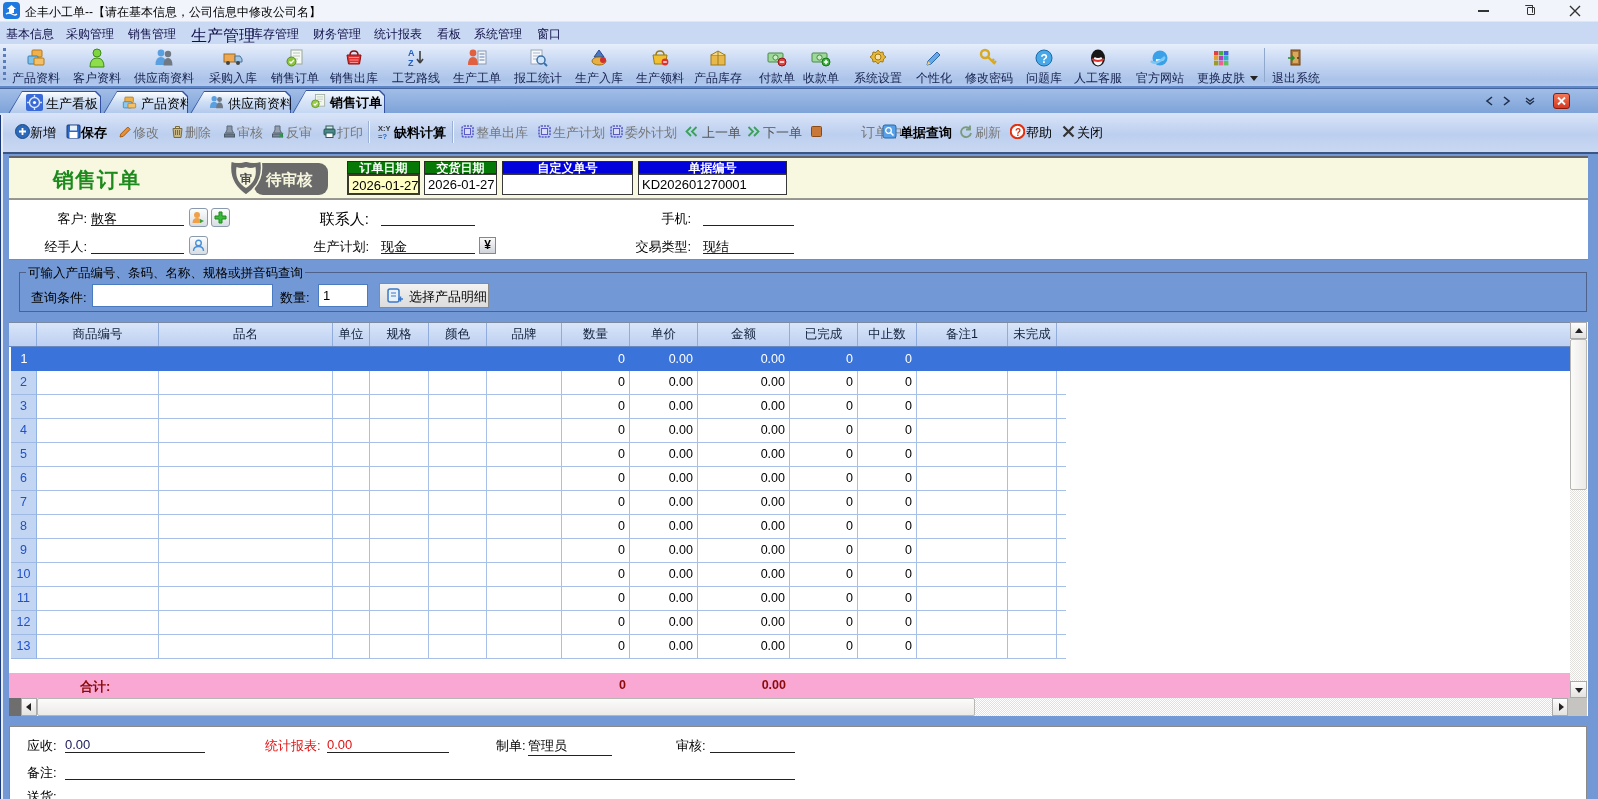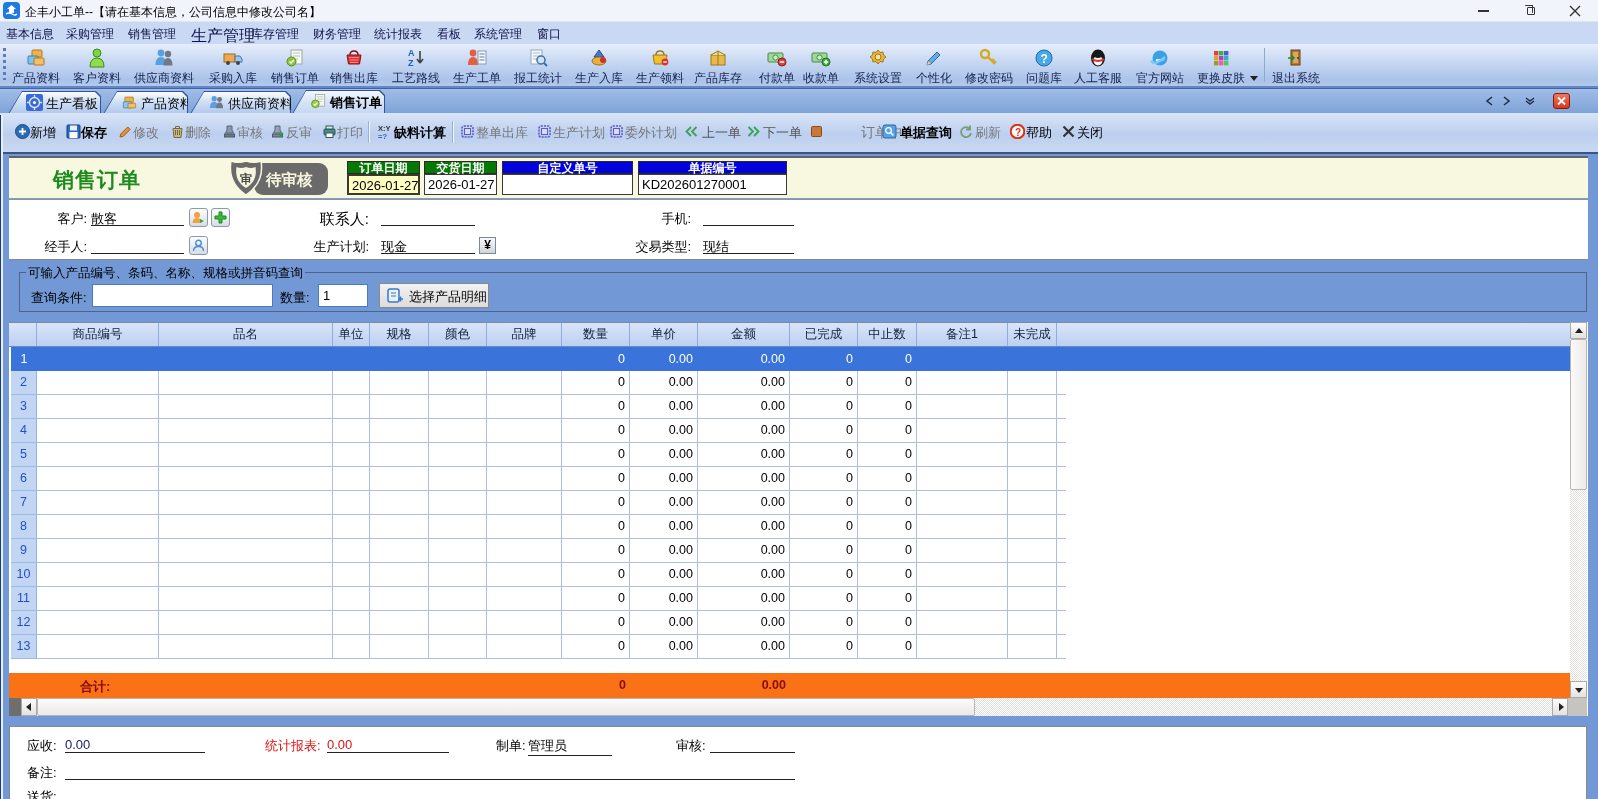--- a/index.html
+++ b/index.html
@@ -585,21 +585,21 @@
 <div class="ab" style="left:361px;top:313px;width:54px;height:23px;border-right:1px solid #a8c0e8;margin-right:-5px;box-sizing:content-box;padding-right:4px;color:#000;font-size:12.5px;text-align:right;line-height:23px;"></div>
 <div class="ab" style="left:420px;top:313px;width:53px;height:23px;border-right:1px solid #a8c0e8;margin-right:-5px;box-sizing:content-box;padding-right:4px;color:#000;font-size:12.5px;text-align:right;line-height:23px;"></div>
 <div class="ab" style="left:478px;top:313px;width:70px;height:23px;border-right:1px solid #a8c0e8;margin-right:-5px;box-sizing:content-box;padding-right:4px;color:#000;font-size:12.5px;text-align:right;line-height:23px;"></div>
 <div class="ab" style="left:553px;top:313px;width:63px;height:23px;border-right:1px solid #a8c0e8;margin-right:-5px;box-sizing:content-box;padding-right:4px;color:#000;font-size:12.5px;text-align:right;line-height:23px;">0</div>
 <div class="ab" style="left:621px;top:313px;width:63px;height:23px;border-right:1px solid #a8c0e8;margin-right:-5px;box-sizing:content-box;padding-right:4px;color:#000;font-size:12.5px;text-align:right;line-height:23px;">0.00</div>
 <div class="ab" style="left:689px;top:313px;width:87px;height:23px;border-right:1px solid #a8c0e8;margin-right:-5px;box-sizing:content-box;padding-right:4px;color:#000;font-size:12.5px;text-align:right;line-height:23px;">0.00</div>
 <div class="ab" style="left:781px;top:313px;width:63px;height:23px;border-right:1px solid #a8c0e8;margin-right:-5px;box-sizing:content-box;padding-right:4px;color:#000;font-size:12.5px;text-align:right;line-height:23px;">0</div>
 <div class="ab" style="left:849px;top:313px;width:54px;height:23px;border-right:1px solid #a8c0e8;margin-right:-5px;box-sizing:content-box;padding-right:4px;color:#000;font-size:12.5px;text-align:right;line-height:23px;">0</div>
 <div class="ab" style="left:908px;top:313px;width:86px;height:23px;border-right:1px solid #a8c0e8;margin-right:-5px;box-sizing:content-box;padding-right:4px;color:#000;font-size:12.5px;text-align:right;line-height:23px;"></div>
 <div class="ab" style="left:999px;top:313px;width:44px;height:23px;border-right:1px solid #a8c0e8;margin-right:-5px;box-sizing:content-box;padding-right:4px;color:#000;font-size:12.5px;text-align:right;line-height:23px;"></div>
-<div class="ab" style="left:0;top:351px;width:1561px;height:25px;background:#f97316;padding-left:33px;">
+<div class="ab" style="left:0;top:351px;width:1561px;height:25px;background:#f9a8d4;padding-left:33px;">
 <div class="ab lbl" style="left:71px;top:5px;font-size:13px;font-weight:bold;color:#8a0a0a;">合计:</div>
 <div class="ab" style="left:553px;top:5px;width:64px;text-align:right;font-size:12.5px;font-weight:bold;color:#8a0a0a;">0</div>
 <div class="ab" style="left:689px;top:5px;width:88px;text-align:right;font-size:12.5px;font-weight:bold;color:#8a0a0a;">0.00</div>
 </div>
 <div class="ab" style="left:1561px;top:0;width:17px;height:376px;background:repeating-conic-gradient(#ffffff 0% 25%,#e2e0dd 0% 50%) 0 0/2px 2px;">
 <div class="ab" style="left:0;top:0;width:17px;height:17px;background:linear-gradient(180deg,#fdfdfd,#e4e2df);border:1px solid #aaa;">
         <div style="width:0;height:0;border-left:4px solid transparent;border-right:4px solid transparent;border-bottom:5px solid #222;margin:5px auto;"></div>
       </div>
 <div class="ab" style="left:0;top:17px;width:17px;height:151px;background:linear-gradient(90deg,#fbfbfa,#eceae7);border:1px solid #b8b6b2;border-radius:2px;"></div>
 <div class="ab" style="left:0;top:359px;width:17px;height:17px;background:linear-gradient(180deg,#fdfdfd,#e4e2df);border:1px solid #aaa;">

